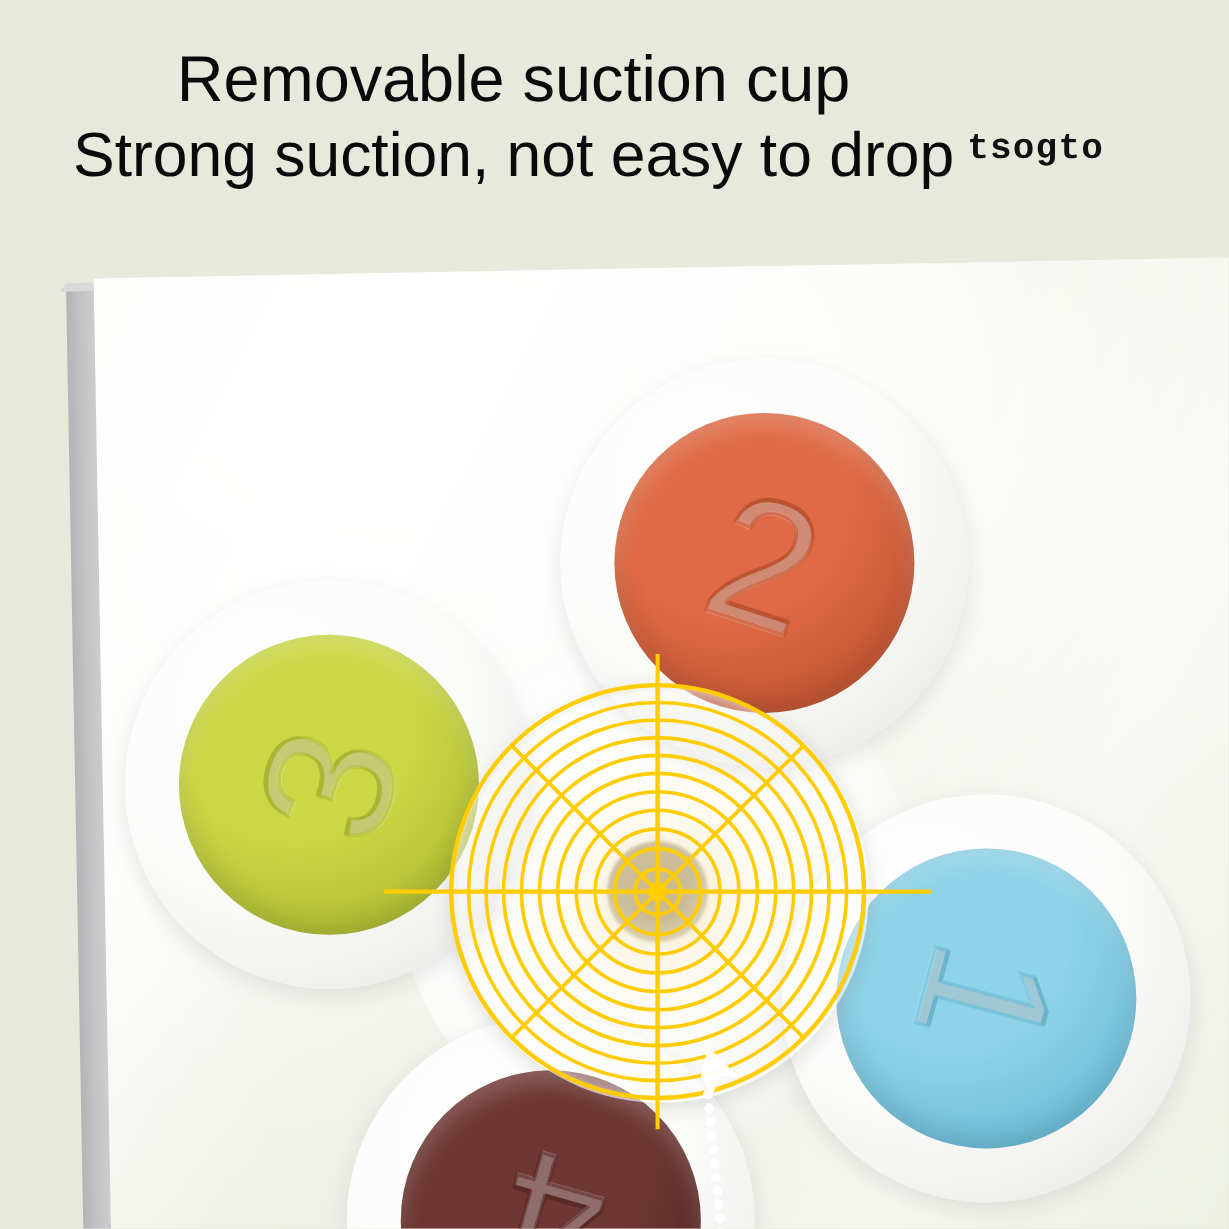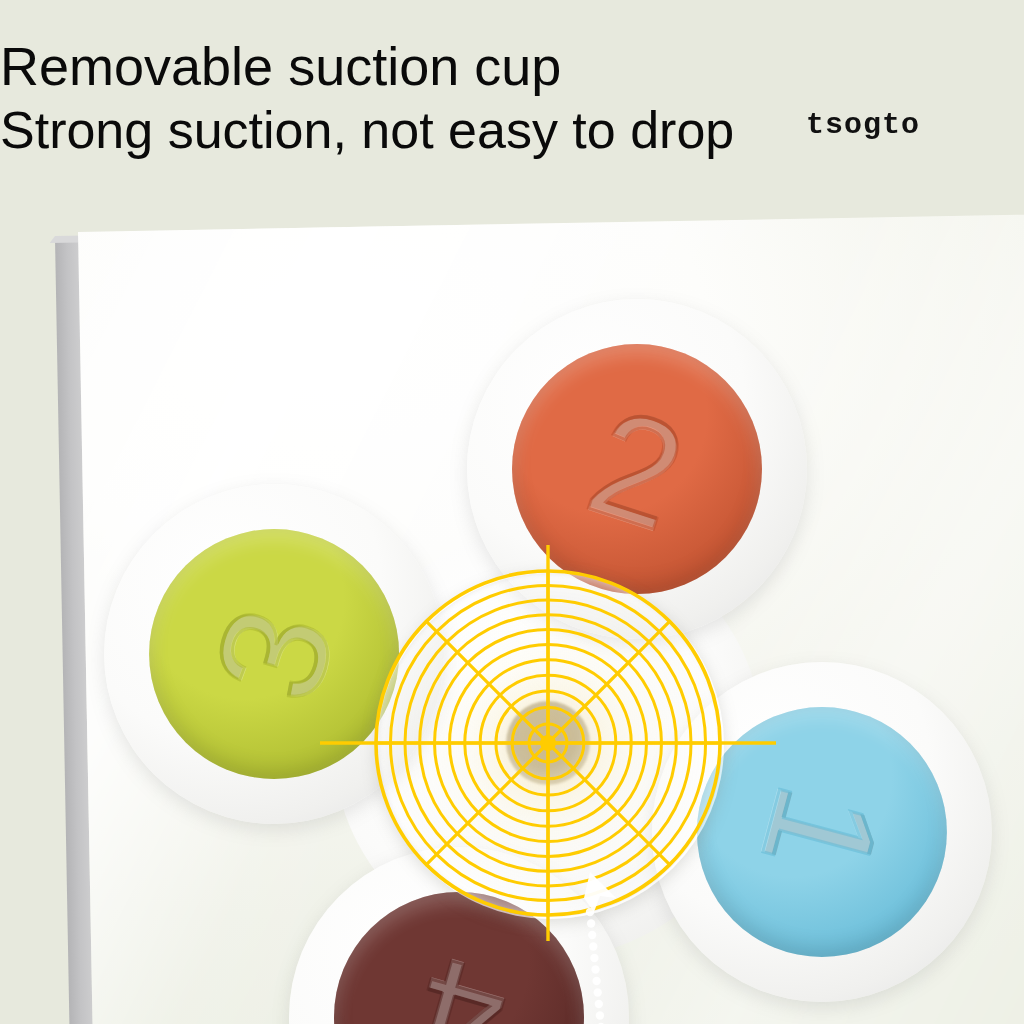--- a/index.html
+++ b/index.html
@@ -15,21 +15,21 @@
     width:1024px;height:1024px;
     background:#e7e9dd;
     overflow:hidden;
   }
 
   
   #headline{
     position:absolute;
     left:0;top:34px;
     width:856px;
-    text-align:left;
+    text-align:center;
     z-index:60;
     pointer-events:none;
   }
   .hl-line{
     display:block;
     color:#0a0a0a;
     font-family:"Liberation Sans", sans-serif;
     font-weight:400;
     font-size:54px;
     line-height:64px;

